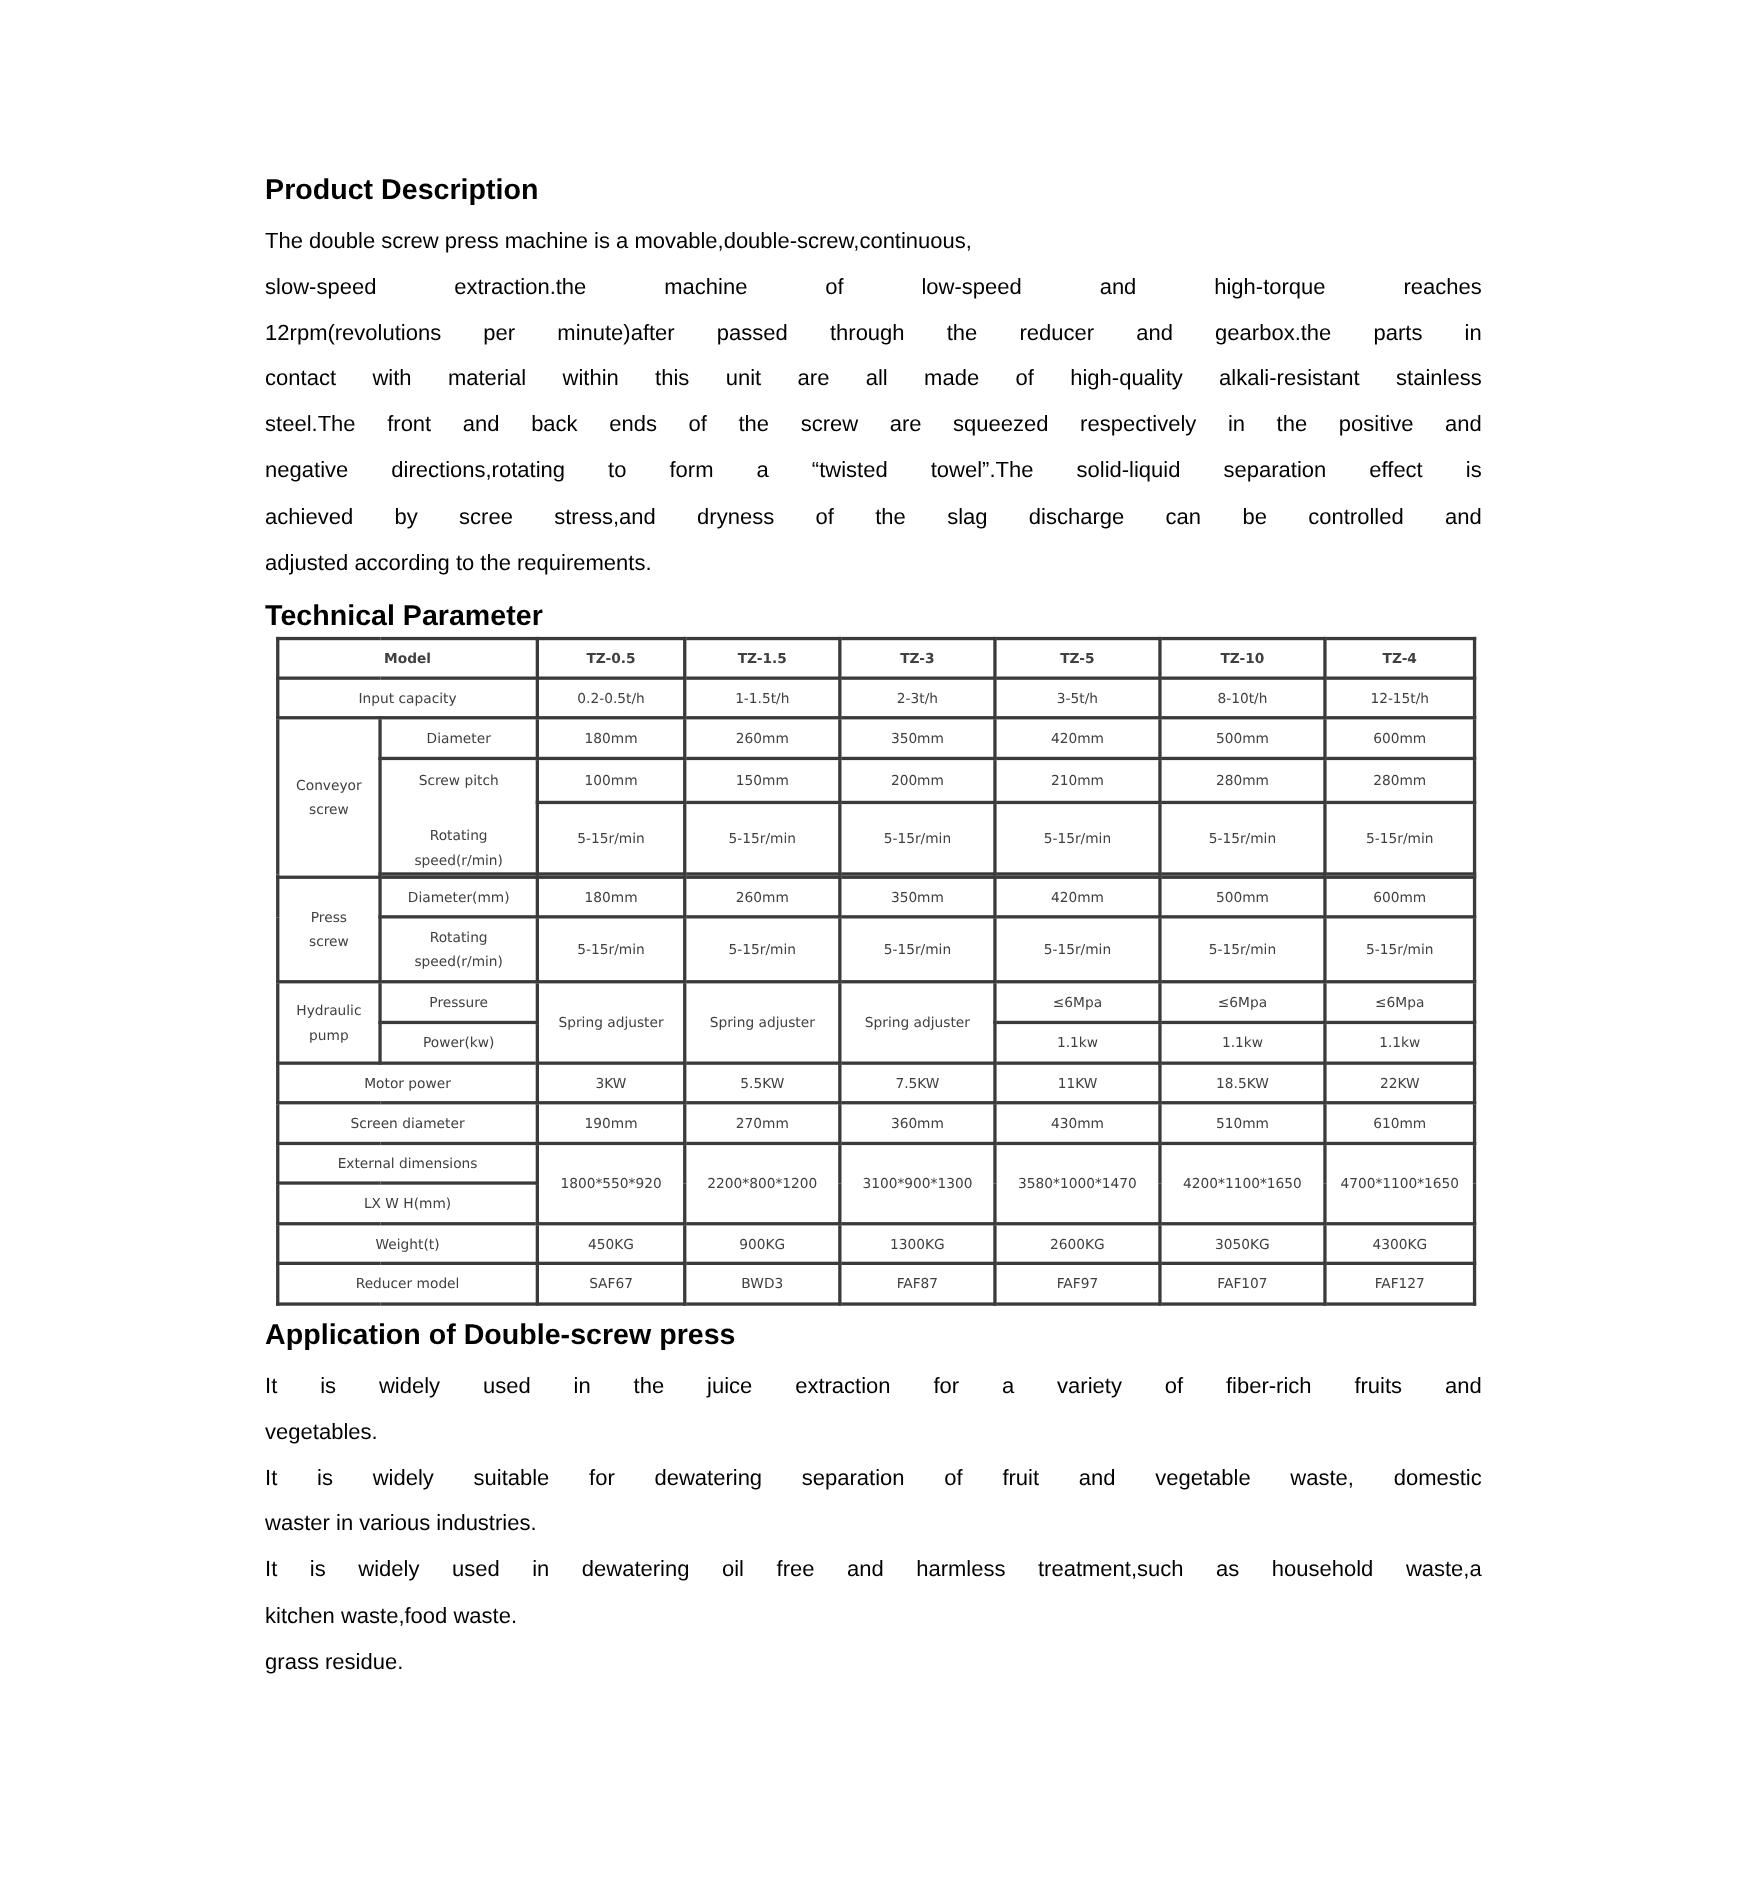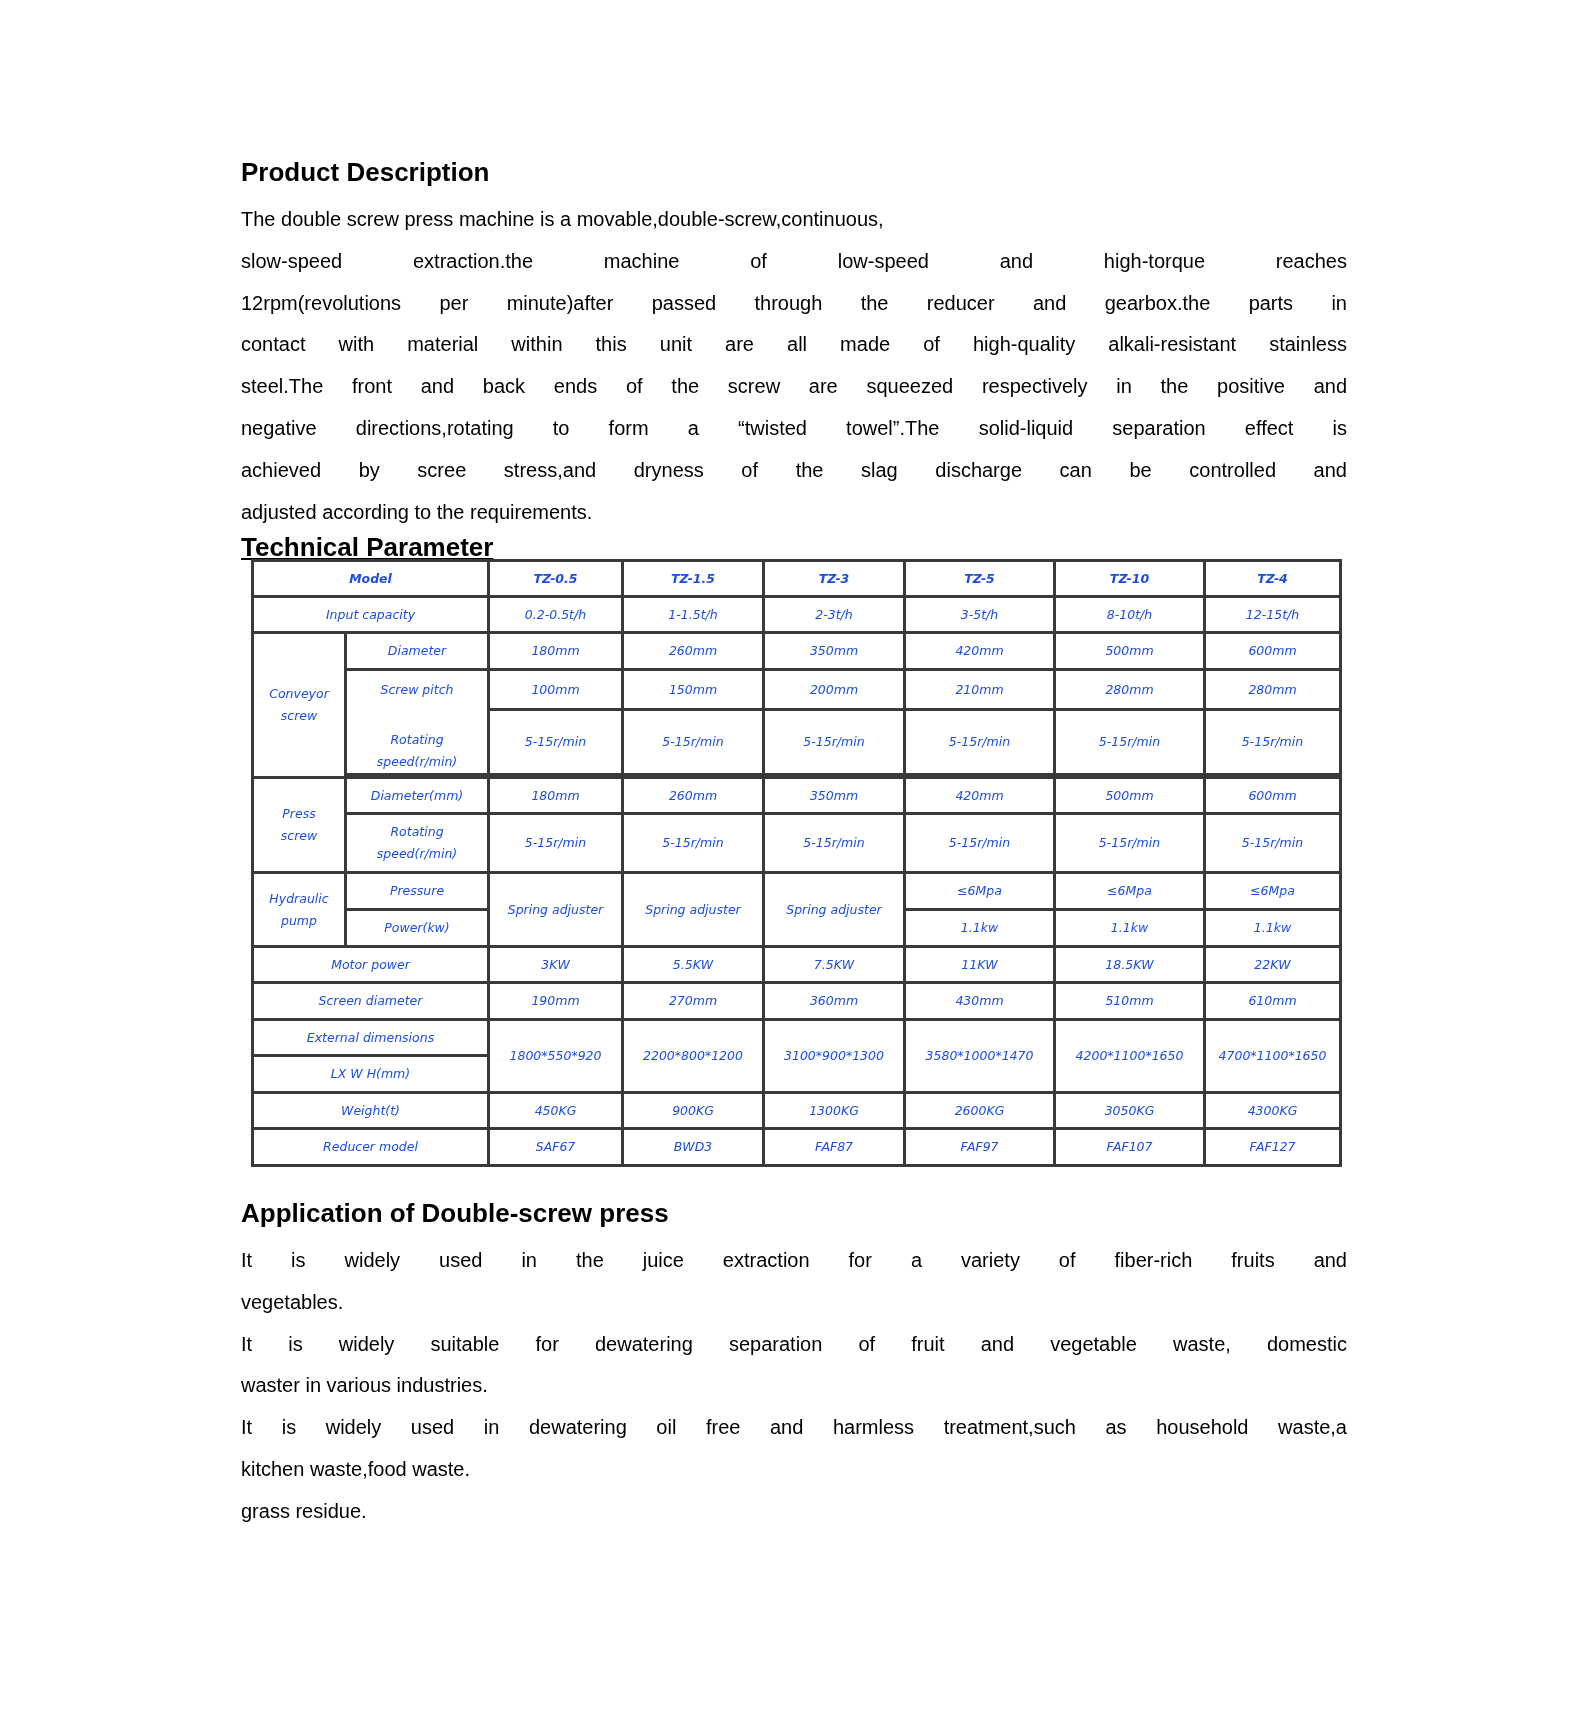--- a/index.html
+++ b/index.html
@@ -5,22 +5,22 @@
   html, body { margin: 0; padding: 0; background: #ffffff; }
   body { width: 1587px; height: 1717px; position: relative; overflow: hidden;
          font-family: "Liberation Sans", sans-serif; color: #000; }
   .page { position: absolute; left: 0; top: 0; width: 1587px; height: 1677px; background: #fff; }
   .heading { position: absolute; left: 241px; font-weight: bold; font-size: 26px; line-height: 30px; white-space: nowrap; }
   .para { position: absolute; left: 241px; width: 1106px; font-size: 20px; line-height: 41.8px; text-align: justify; }
   .para .ln { display: block; height: 41.8px; white-space: nowrap; }
   .para .ln.j { text-align: justify; text-align-last: justify; white-space: normal; }
   .para .ln.l { text-align: left; }
 
-  table.spec { position: absolute; left: 251px; top: 559px; width: 1088px; border-collapse: collapse;
-    table-layout: fixed; font-family: "DejaVu Sans", sans-serif; font-size: 12.5px; color: #1d4ed8; font-style: italic; }
+  table.spec { position: absolute; left: 251px; top: 579px; width: 1088px; border-collapse: collapse;
+    table-layout: fixed; font-family: "DejaVu Sans", sans-serif; font-size: 12.5px; color: #404040; }
   table.spec td { border: 3px solid #3a3a3a; text-align: center; vertical-align: middle; padding: 0; line-height: 22px; }
   table.spec td.b { font-weight: bold; }
   .stack span { display: block; }
 </style>
 </head>
 <body>
 
 <div class="page">
 
   <div class="heading" style="top:157px;">Product Description</div>
@@ -28,21 +28,21 @@
     <span class="ln l">The double screw press machine is a movable,double-screw,continuous,</span>
     <span class="ln j">slow-speed extraction.the machine of low-speed and high-torque reaches</span>
     <span class="ln j">12rpm(revolutions per minute)after passed through the reducer and gearbox.the parts in</span>
     <span class="ln j">contact with material within this unit are all made of high-quality alkali-resistant stainless</span>
     <span class="ln j">steel.The front and back ends of the screw are squeezed respectively in the positive and</span>
     <span class="ln j">negative directions,rotating to form a “twisted towel”.The solid-liquid separation effect is</span>
     <span class="ln j">achieved by scree stress,and dryness of the slag discharge can be controlled and</span>
     <span class="ln l">adjusted according to the requirements.</span>
   </div>
 
-  <div class="heading" style="top:532px;text-decoration:underline;">Technical Parameter</div>
+  <div class="heading" style="top:544px;">Technical Parameter</div>
 
   <table class="spec">
     <colgroup>
       <col style="width:93px">
         <col style="width:143px">
       <col style="width:134px">
         <col style="width:141px">
         <col style="width:141px">
       <col style="width:150px">
         <col style="width:150px">

